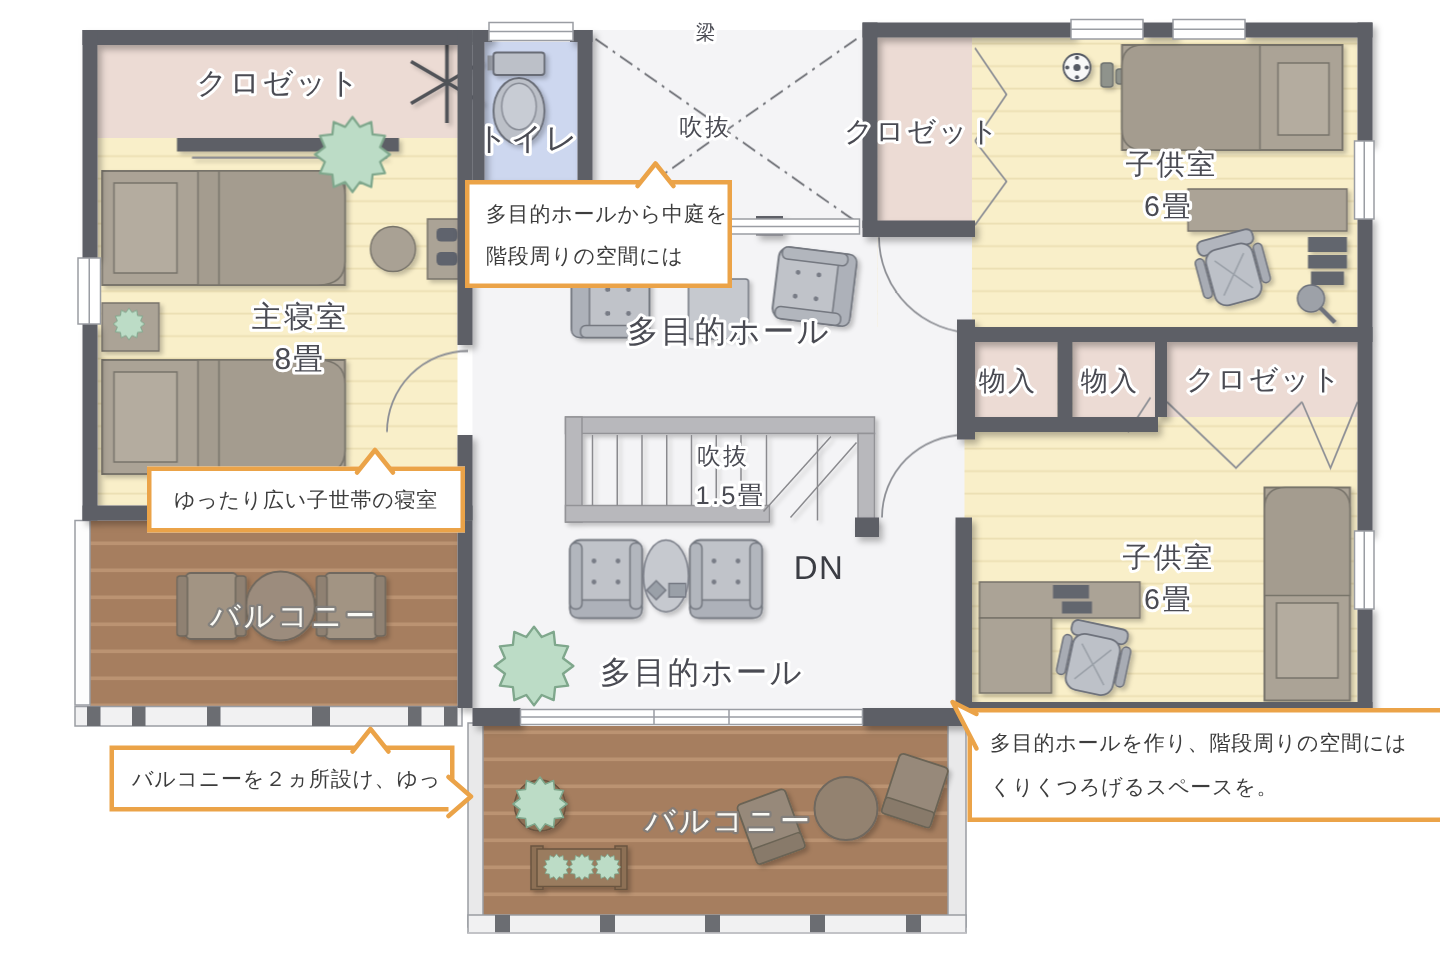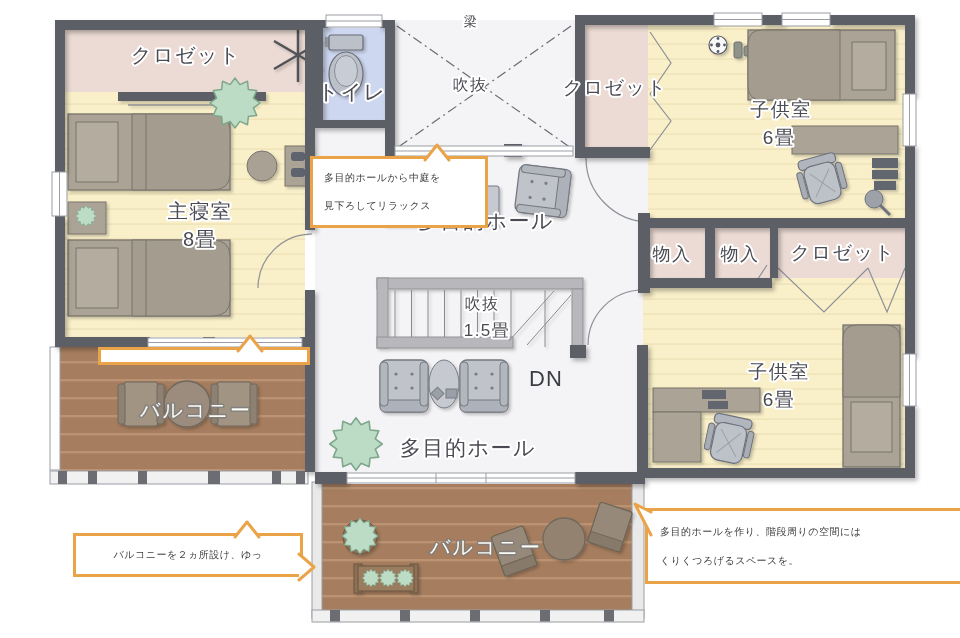--- a/index.html
+++ b/index.html
@@ -9,21 +9,21 @@
   
   .rl{paint-order:stroke;stroke:#ffffff;stroke-width:4px;stroke-linejoin:round;
       fill:#4a4b53;text-anchor:middle;letter-spacing:1.5px;}
   .rl13{font-size:13px;} .rl16{font-size:16px;} .rl17{font-size:17px;}
   .rl18{font-size:18px;} .rl19{font-size:19px;} .rl20{font-size:20px;} .rl21{font-size:21px;}
   .wl{paint-order:stroke;stroke:rgba(125,125,125,.8);stroke-width:3px;stroke-linejoin:round;
       fill:#fbfbf6;text-anchor:middle;letter-spacing:2px;font-size:20px;}
   .dn{fill:#3b3d44;font-size:22px;text-anchor:middle;letter-spacing:1px;}
   
   .callout{position:absolute;background:#fff;border:3px solid #eba348;color:#3d3d3d;
-    font-size:10px;letter-spacing:.5px;z-index:5;box-sizing:border-box;margin-top:36px;}
+    font-size:14px;letter-spacing:.5px;z-index:5;box-sizing:border-box;}
   .callout .ln{white-space:nowrap;}
   .ptr{position:absolute;overflow:visible;}
   .ptr path{fill:#fff;stroke:#eba348;stroke-width:3;stroke-linejoin:round;stroke-linecap:round;}
 </style>
 </head>
 <body>
 
 <div id="plan-root">
 <svg id="plan-svg" width="960" height="638" viewBox="0 0 960 638">
   <defs>
@@ -357,27 +357,28 @@
     <text x="482" y="309" class="rl rl16">吹抜</text>
     <text x="487" y="336" class="rl rl17">1.5畳</text>
     <text x="546" y="386" class="dn">DN</text>
     <text x="196" y="417" class="wl">バルコニー</text>
     <text x="486" y="554" class="wl">バルコニー</text>
   </g>
 </svg>
 
   <div class="callout" style="left:310px;top:120px;width:178px;padding:5px 11px;line-height:28px;">
     <div class="ln">多目的ホールから中庭を</div>
-    <div class="ln">見下ろしてリラックス</div>
+    <div class="ln">階段周りの空間には</div>
     <svg class="ptr" style="left:111px;top:-16px;" width="26" height="18">
         <path d="M1,17 L13,2 L25,17"></path>
       </svg>
   </div>
 
   <div class="callout" style="left:98px;top:311px;width:212px;padding:6px 8px;line-height:26px;text-align:center;">
+    <div class="ln">ゆったり広い子世帯の寝室</div>
     <svg class="ptr" style="left:136px;top:-16px;" width="26" height="18">
         <path d="M1,17 L13,2 L25,17"></path>
       </svg>
   </div>
 
   <div class="callout" style="left:73px;top:497px;width:230px;padding:5px 12px;line-height:28px;text-align:center;">
     <div class="ln">バルコニーを２ヵ所設け、ゆっ</div>
     <svg class="ptr" style="left:158px;top:-16px;" width="26" height="18">
         <path d="M1,17 L13,2 L25,17"></path>
       </svg>

